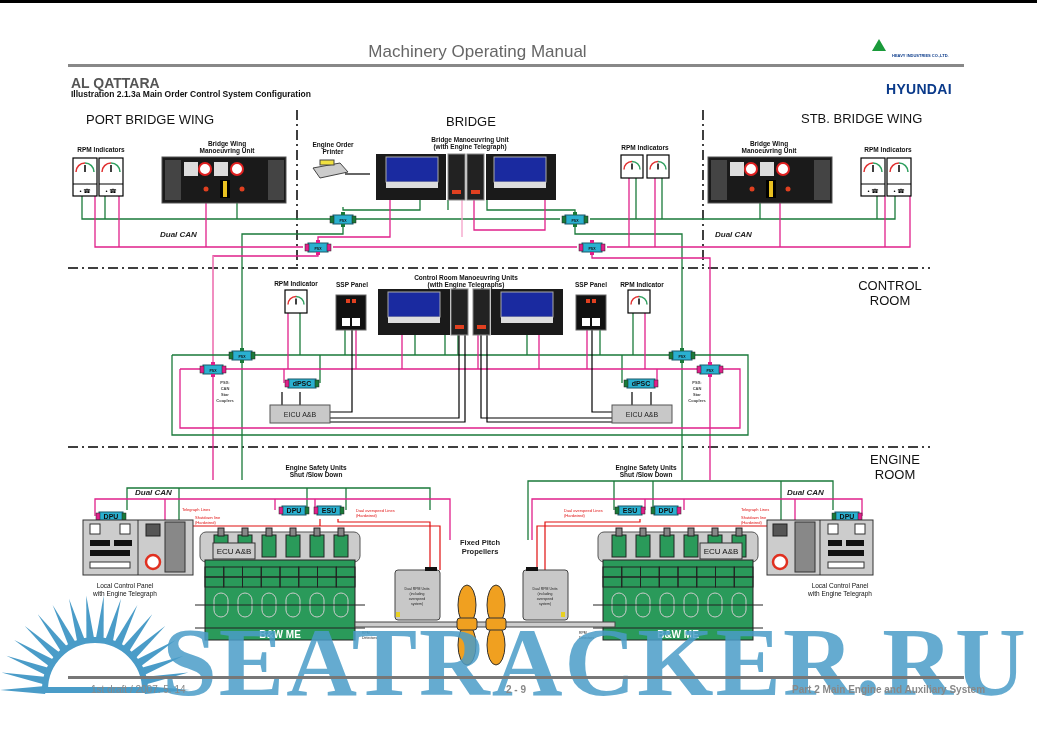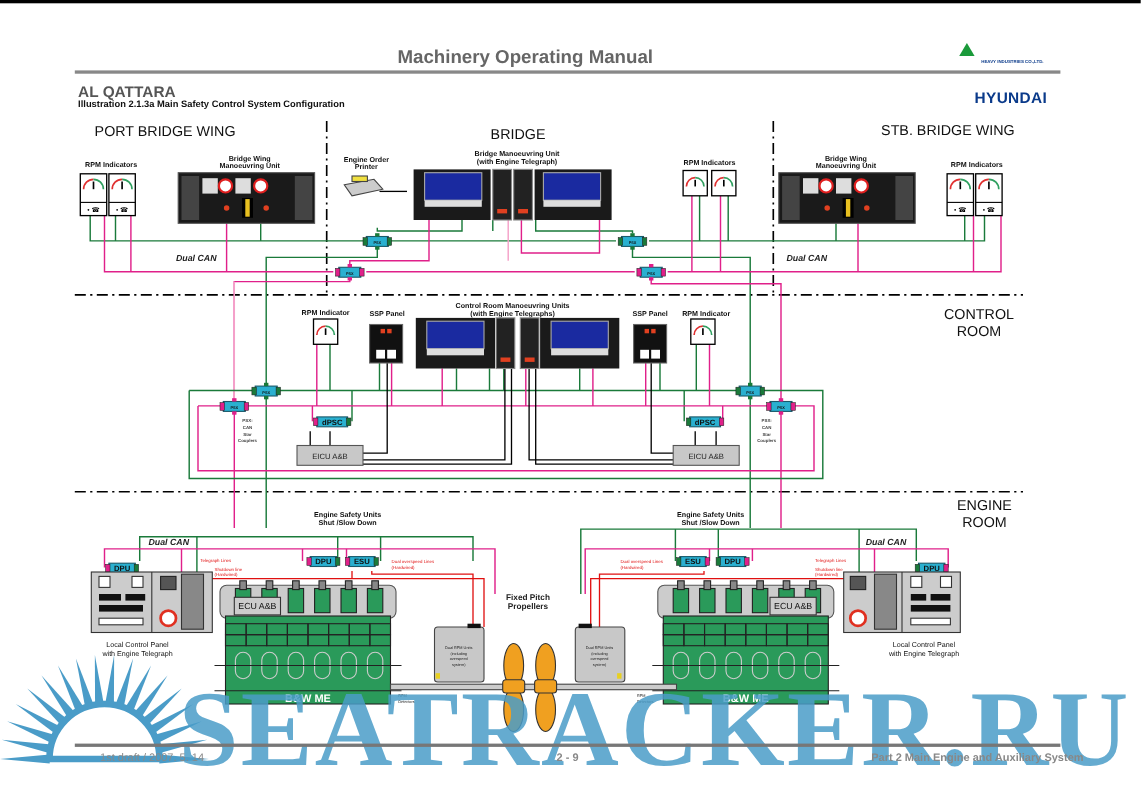--- a/index.html
+++ b/index.html
@@ -1,19 +1,19 @@
 <!DOCTYPE html>
 <html><head>
 <meta charset="utf-8">
 <style>
   html, body { margin:0; padding:0; background:#fff; }
   body { width:1037px; height:737px; position:relative; overflow:hidden; font-family:"Liberation Sans", sans-serif; }
   .topbar { position:absolute; left:0; top:0; width:1037px; height:3px; background:#000; }
   .hdr-left { position:absolute; left:71px; top:44px; font-size:14px; font-weight:bold; color:#555;margin-top:31px; }
-  .hdr-center { position:absolute; left:0; width:955px; top:42px; text-align:center; font-size:17px; font-weight:bold; color:#666; }
+  .hdr-center { position:absolute; left:0; width:955px; top:42px; text-align:center; font-size:17px; font-weight:normal; color:#666; }
   .hdr-rule { position:absolute; left:68px; top:64px; width:896px; height:3px; background:#888; }
   .logo { position:absolute; left:872px; top:38px; width:92px; height:24px; }
   .logo .tri { position:absolute; left:0; top:1px; width:0; height:0; border-left:7px solid transparent; border-right:7px solid transparent; border-bottom:12px solid #1a9a3a; }
   .logo .name { position:absolute; left:14px; top:-1px; font-size:14px; font-weight:bold; color:#0a3a8a; letter-spacing:0.3px;margin-top:44px; }
   .logo .sub { position:absolute; left:20px; top:15px; font-size:4px; font-weight:bold; color:#0a3a8a; white-space:nowrap; }
   .caption { position:absolute; left:71px; top:89px; font-size:8.5px; font-weight:bold; color:#111; }
   svg#diagram { position:absolute; left:0; top:0; }
   .ftr-rule { position:absolute; left:68px; top:676px; width:896px; height:3px; background:#777; }
   .ftr-left { position:absolute; left:71px; top:684px; font-size:10px; font-weight:normal; color:#888;margin-left:20px; }
   .ftr-center { position:absolute; left:506px; top:684px; font-size:10px; font-weight:bold; color:#888; }
@@ -25,21 +25,21 @@
 
 <div class="topbar"></div>
 <div class="hdr-left">AL QATTARA</div>
 <div class="hdr-center">Machinery Operating Manual</div>
 <div class="logo">
   <div class="tri"></div>
   <div class="name">HYUNDAI</div>
   <div class="sub">HEAVY INDUSTRIES CO.,LTD.</div>
 </div>
 <div class="hdr-rule"></div>
-<div class="caption">Illustration 2.1.3a Main Safety Control System Configuration</div>
+<div class="caption">Illustration 2.1.3a Main Order Control System Configuration</div>
 
 <svg id="diagram" width="1037" height="737" viewBox="0 0 1037 737" font-family="Liberation Sans, sans-serif">
 
   <g stroke="#000" stroke-width="1.5" stroke-dasharray="10,4,2,4" fill="none">
     <line x1="297" y1="110" x2="297" y2="268"></line>
     <line x1="703" y1="110" x2="703" y2="268"></line>
     <line x1="68" y1="268" x2="930" y2="268"></line>
     <line x1="68" y1="447" x2="930" y2="447"></line>
   </g>
 

